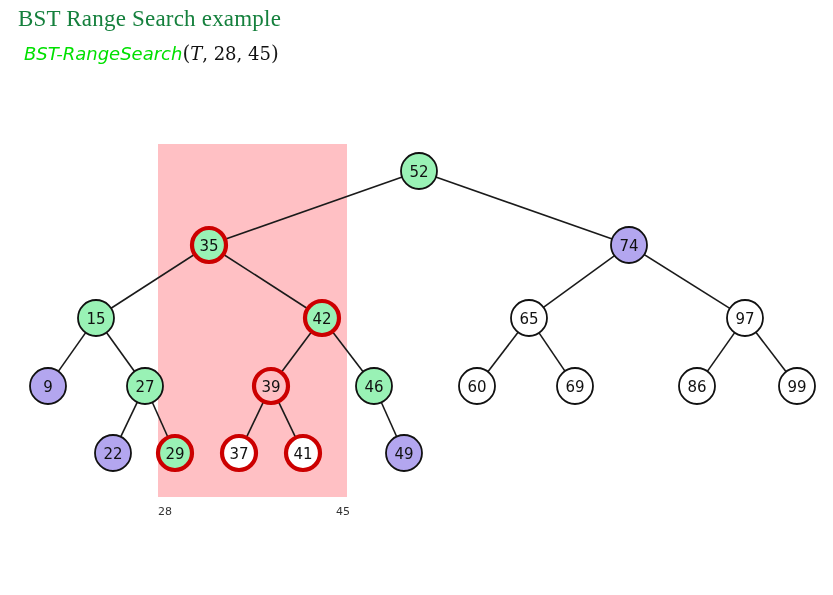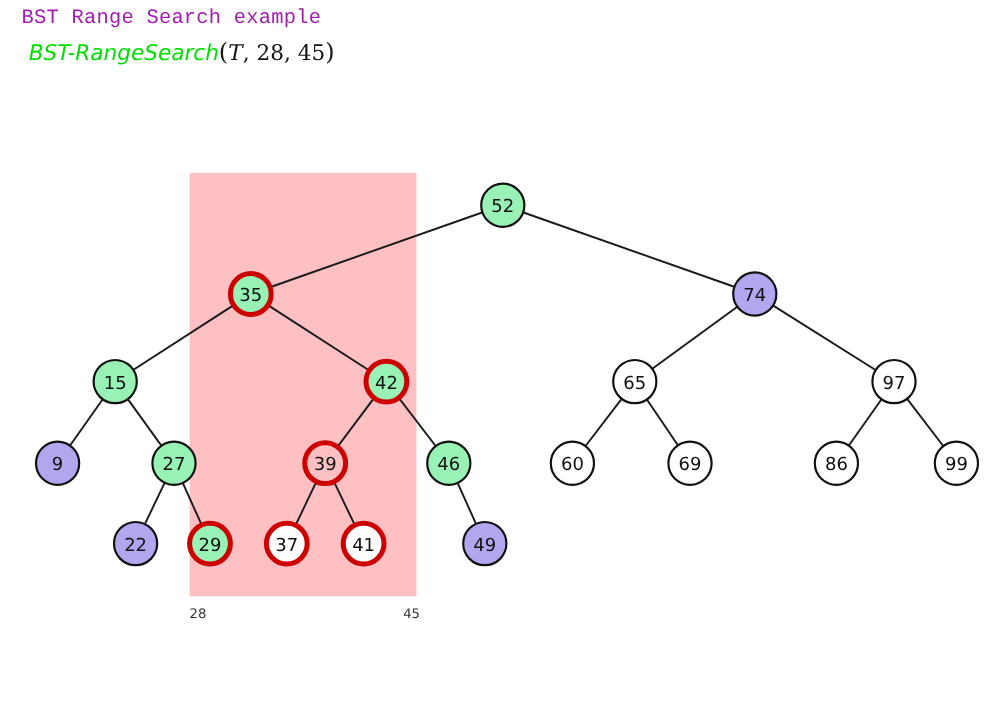--- a/index.html
+++ b/index.html
@@ -17,30 +17,30 @@
   #slide {
     position: absolute;
     left: 0; top: 0;
     width: 833px;
     height: 595px;
   }
   .title {
     position: absolute;
     left: 18px;
     top: 6px;
-    font-size: 17px;
-    color: #a21caf;
-    font-family: Liberation Mono, monospace;
+    font-size: 23px;
+    color: #15803d;
+    font-family: Liberation Serif, serif;
     letter-spacing: 0.2px;
     white-space: nowrap;
   }
   .subtitle {
     position: absolute;
     left: 24px;
-    top: 31px;
+    top: 41px;
     font-size: 19px;
     white-space: nowrap;
     color: #111111;
     font-family: "DejaVu Serif", serif;
   }
   .subtitle .fname {
     color: #00e000;
     font-style: italic;
     font-family: "DejaVu Sans", sans-serif;
     font-size: 18px;

